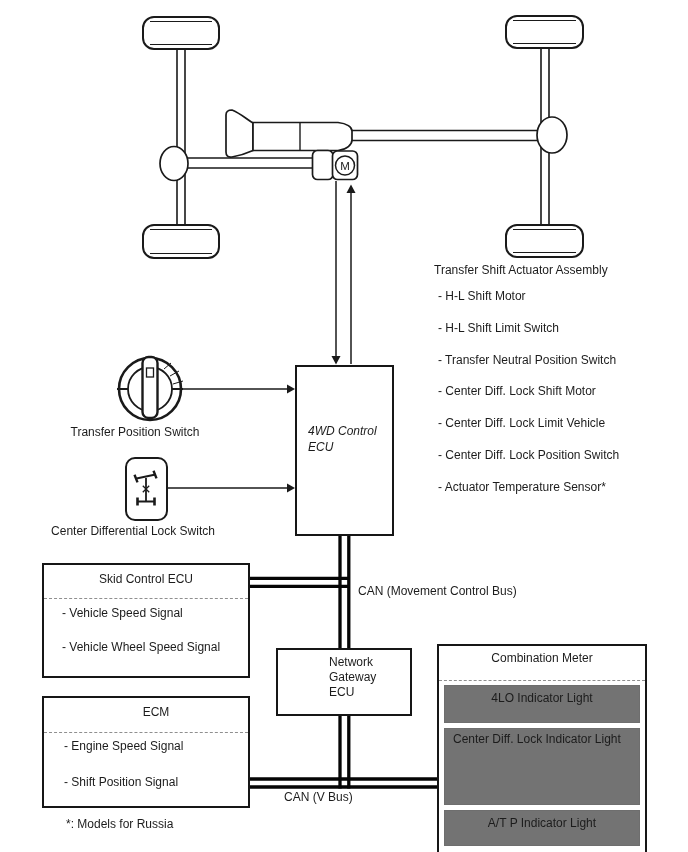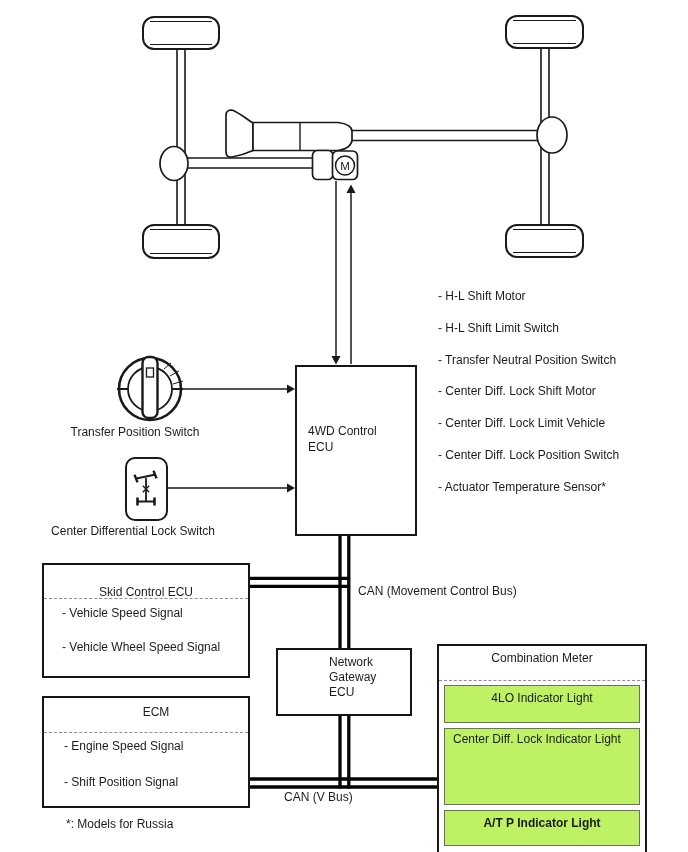--- a/index.html
+++ b/index.html
@@ -6,21 +6,21 @@
   body{font-family:"Liberation Sans","DejaVu Sans",sans-serif;color:#1c1c1c;}
   .stage{position:relative;width:688px;height:852px;background:#fff;overflow:hidden;}
   .stage svg{position:absolute;left:0;top:0;}
   .lbl{position:absolute;font-size:12px;line-height:14px;white-space:nowrap;}
   .center{text-align:center;}
   .box{position:absolute;background:#fff;border:2px solid #161616;box-sizing:border-box;}
   .box .title{position:absolute;left:0;right:0;text-align:center;font-size:12px;}
   .dashed{position:absolute;left:0;right:0;border-top:1px dashed #8f8f8f;height:0;}
   .sig{position:absolute;font-size:12px;white-space:nowrap;}
   .pre{white-space:pre-line;}
-  .inner-box{position:absolute;background:#bef264;border:1px solid #6e6e6e;box-sizing:border-box;font-size:12px;line-height:15px;}
+  .inner-box{position:absolute;background:#737373;border:1px solid #6e6e6e;box-sizing:border-box;font-size:12px;line-height:15px;}
   .inner-box .txt{position:absolute;left:0;right:0;top:5px;text-align:center;}
   .inner-box .txt-left{position:absolute;left:8px;right:4px;top:3px;text-align:left;white-space:normal;}
 </style>
 </head>
 <body>
 
 <div class="stage">
 
   <svg width="688" height="852" viewBox="0 0 688 852">
 
@@ -104,41 +104,42 @@
     <g stroke="#050505" stroke-width="3.3" fill="none">
       <path d="M250 578.3 H350 M250 586.3 H350"></path>
       <path d="M250 779 H439 M250 787 H439"></path>
       <path d="M340 534 V651 M348.8 534 V651"></path>
       <path d="M340 714 V788.6 M348.8 714 V788.6"></path>
     </g>
 
     <text x="345" y="170" text-anchor="middle" font-size="11.5" fill="#1a1a1a">M</text>
   </svg>
 
+  <div class="lbl" style="left:434px;top:263px;">Transfer Shift Actuator Assembly</div>
   <div class="lbl" style="left:438px;top:289px;">- H-L Shift Motor</div>
   <div class="lbl" style="left:438px;top:321px;">- H-L Shift Limit Switch</div>
   <div class="lbl" style="left:438px;top:353px;">- Transfer Neutral Position Switch</div>
   <div class="lbl" style="left:438px;top:384px;">- Center Diff. Lock Shift Motor</div>
   <div class="lbl" style="left:438px;top:416px;">- Center Diff. Lock Limit Vehicle</div>
   <div class="lbl" style="left:438px;top:448px;">- Center Diff. Lock Position Switch</div>
   <div class="lbl" style="left:438px;top:480px;">- Actuator Temperature Sensor*</div>
 
   <div class="lbl center" style="left:45px;top:425px;width:180px;">Transfer Position Switch</div>
   <div class="lbl center" style="left:28px;top:524px;width:210px;">Center Differential Lock Switch</div>
   <div class="lbl" style="left:358px;top:584px;">CAN (Movement Control Bus)</div>
   <div class="lbl" style="left:284px;top:790px;">CAN (V Bus)</div>
   <div class="lbl" style="left:66px;top:817px;">*: Models for Russia</div>
 
-  <div class="box" style="left:295px;top:365px;width:122px;height:171px;">
+  <div class="box" style="left:295px;top:365px;width:99px;height:171px;font-style:italic;">
     <div class="sig pre" style="left:11px;top:56px;line-height:16px;">4WD Control
 ECU</div>
   </div>
 
   <div class="box" style="left:42px;top:563px;width:208px;height:115px;">
-    <div class="title" style="top:20px;">Skid Control ECU</div>
+    <div class="title" style="top:7px;">Skid Control ECU</div>
     <div class="dashed" style="top:33px;"></div>
     <div class="sig" style="left:18px;top:41px;">- Vehicle Speed Signal</div>
     <div class="sig" style="left:18px;top:75px;">- Vehicle Wheel Speed Signal</div>
   </div>
 
   <div class="box" style="left:42px;top:696px;width:208px;height:112px;">
     <div class="title" style="top:7px;padding-left:20px;">ECM</div>
     <div class="dashed" style="top:34px;"></div>
     <div class="sig" style="left:20px;top:41px;">- Engine Speed Signal</div>
     <div class="sig" style="left:20px;top:77px;">- Shift Position Signal</div>
@@ -151,18 +152,18 @@
 
   <div class="box" style="left:437px;top:604px;width:210px;height:210px;margin-top:40px;">
     <div class="title" style="top:5px;">Combination Meter</div>
     <div class="dashed" style="top:34px;"></div>
     <div class="inner-box" style="left:5px;top:39px;width:196px;height:38px;">
       <div class="txt">4LO Indicator Light</div>
     </div>
     <div class="inner-box" style="left:5px;top:82px;width:196px;height:77px;">
       <div class="txt-left">Center Diff. Lock Indicator Light</div>
     </div>
-    <div class="inner-box" style="left:5px;top:164px;width:196px;height:36px;font-weight:bold;">
+    <div class="inner-box" style="left:5px;top:164px;width:196px;height:36px;">
       <div class="txt">A/T P Indicator Light</div>
     </div>
   </div>
 
 </div>
 
 </body></html>

